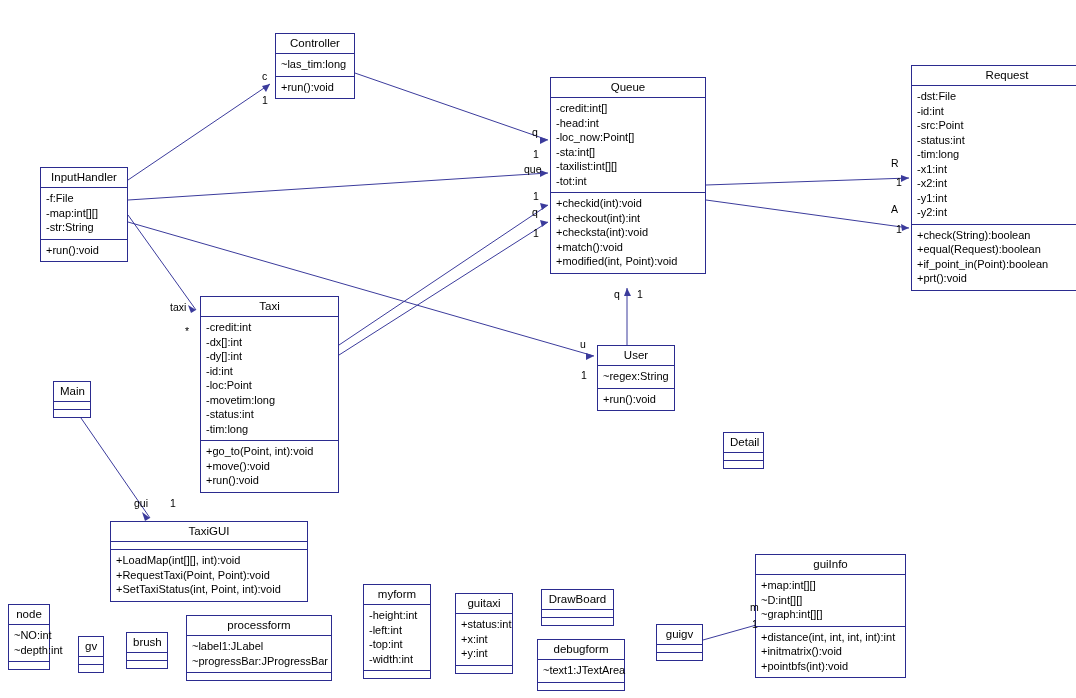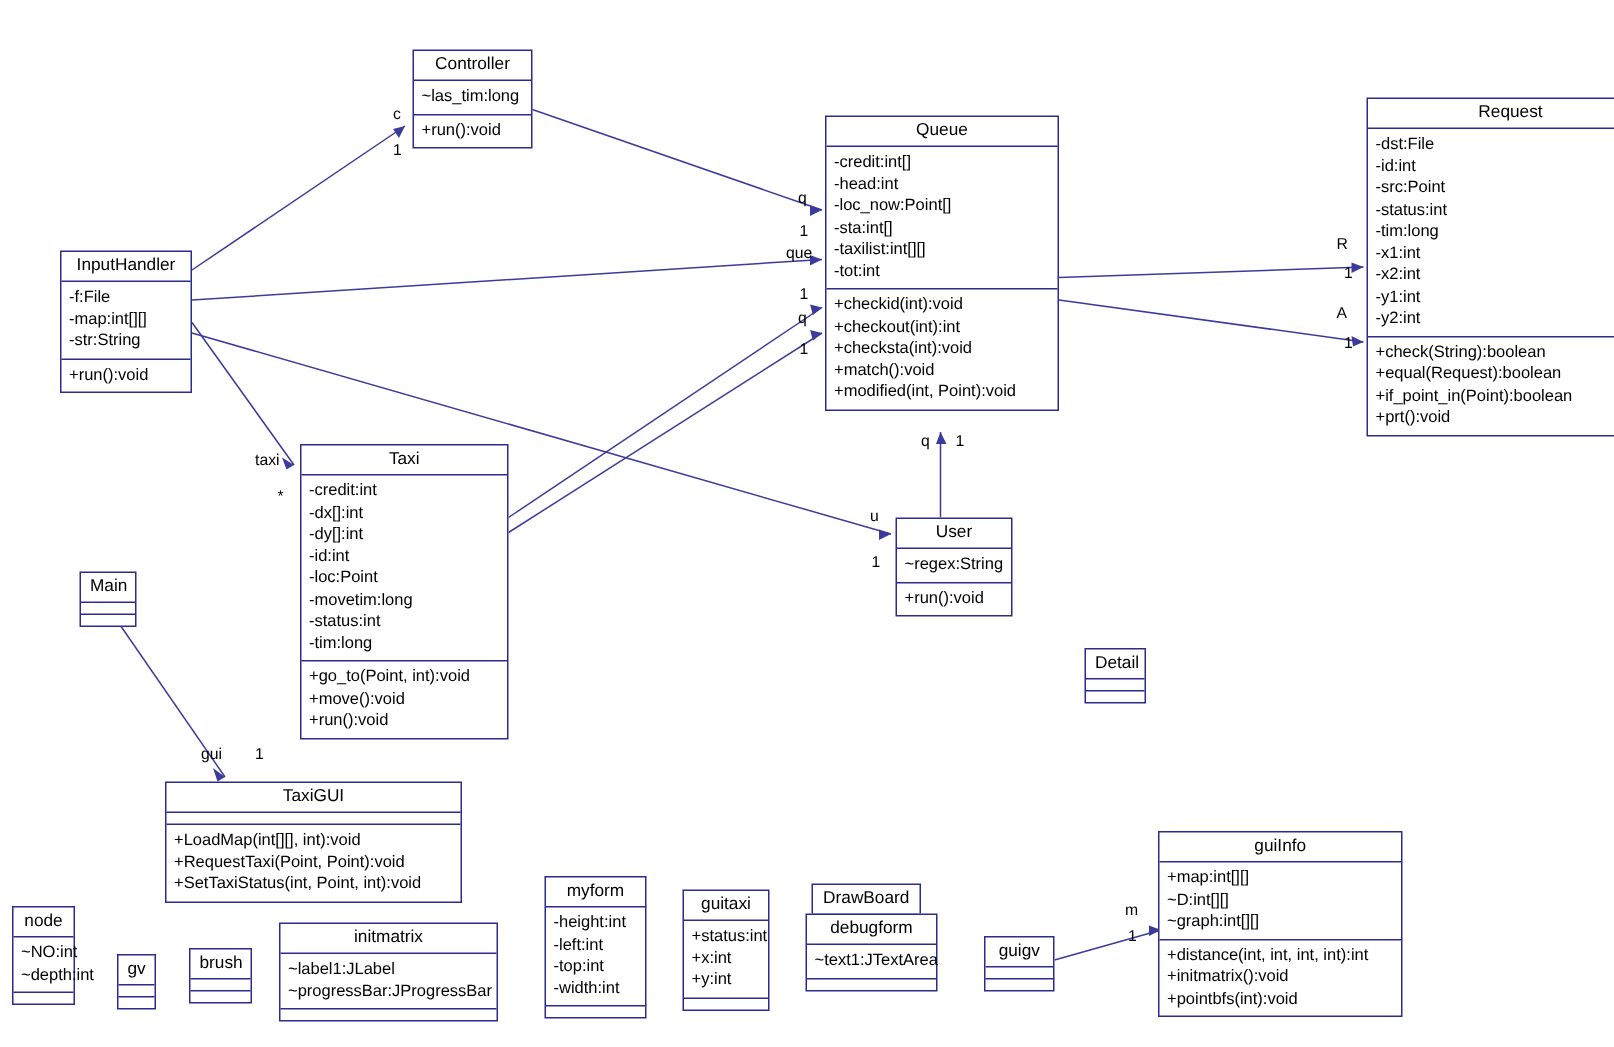--- a/index.html
+++ b/index.html
@@ -221,21 +221,21 @@
   <div class="cls" style="left:110px; top:521px; width:198px;">
     <div class="title">TaxiGUI</div>
     <div class="sect empty"></div>
     <div class="sect">
       <div class="row">+LoadMap(int[][], int):void</div>
       <div class="row">+RequestTaxi(Point, Point):void</div>
       <div class="row">+SetTaxiStatus(int, Point, int):void</div>
     </div>
   </div>
 
-  <div class="cls" style="left:772px; top:554px; width:163px;">
+  <div class="cls" style="left:755px; top:554px; width:151px;">
     <div class="title">guiInfo</div>
     <div class="sect">
       <div class="row">+map:int[][]</div>
       <div class="row">~D:int[][]</div>
       <div class="row">~graph:int[][]</div>
     </div>
     <div class="sect">
       <div class="row">+distance(int, int, int, int):int</div>
       <div class="row">+initmatrix():void</div>
       <div class="row">+pointbfs(int):void</div>
@@ -262,30 +262,30 @@
     </div>
     <div class="sect empty2"></div>
   </div>
 
   <div class="cls" style="left:541px; top:589px; width:73px;">
     <div class="title">DrawBoard</div>
     <div class="sect empty"></div>
     <div class="sect empty2"></div>
   </div>
 
-  <div class="cls" style="left:537px; top:609px; width:88px;">
+  <div class="cls" style="left:537px; top:639px; width:88px;">
     <div class="title">debugform</div>
     <div class="sect">
       <div class="row">~text1:JTextArea</div>
     </div>
     <div class="sect empty2"></div>
   </div>
 
   <div class="cls" style="left:186px; top:615px; width:146px;">
-    <div class="title">initmatrix</div>
+    <div class="title">processform</div>
     <div class="sect">
       <div class="row">~label1:JLabel</div>
       <div class="row">~progressBar:JProgressBar</div>
     </div>
     <div class="sect empty2"></div>
   </div>
 
   <div class="cls" style="left:8px; top:604px; width:42px;">
     <div class="title">node</div>
     <div class="sect">

